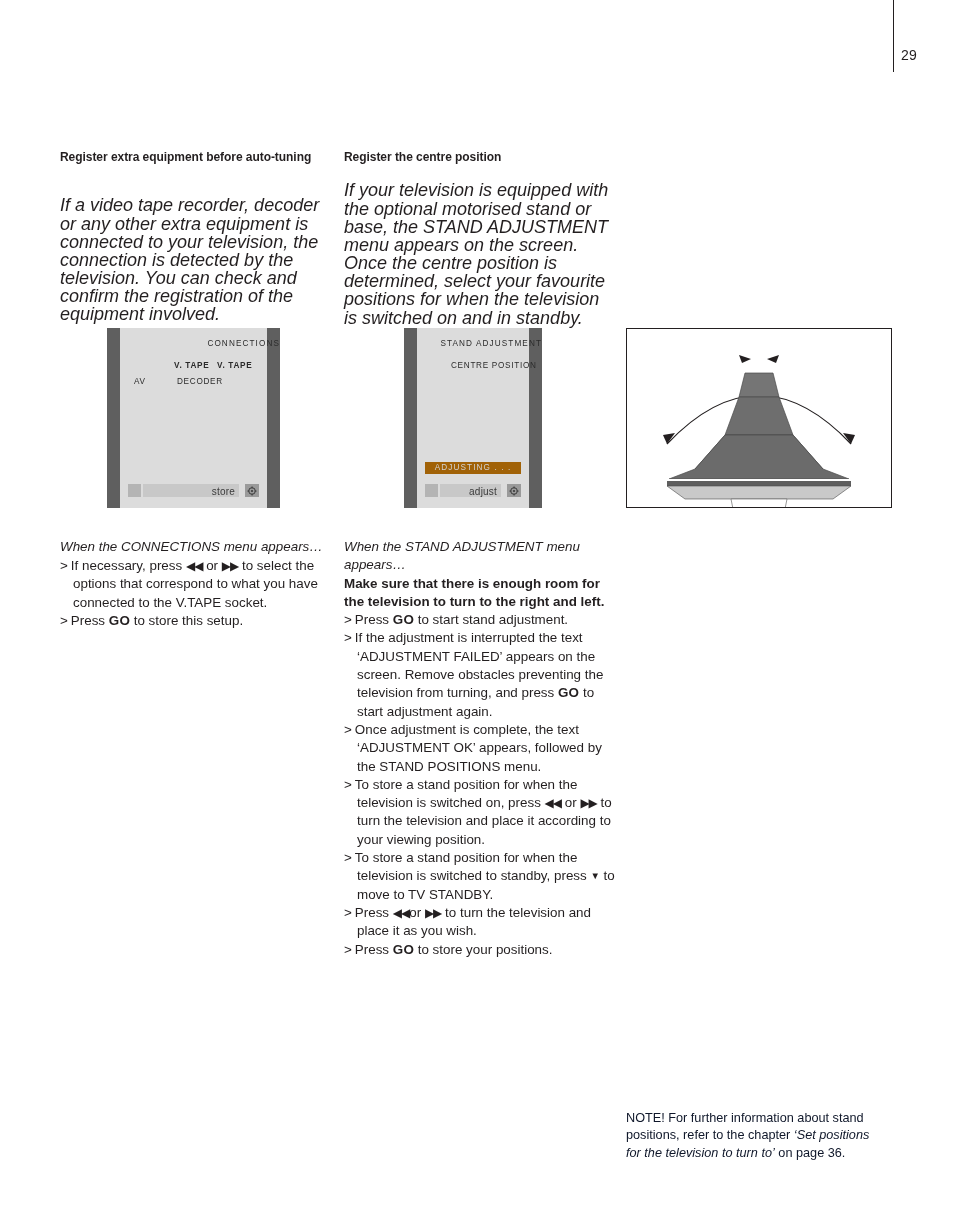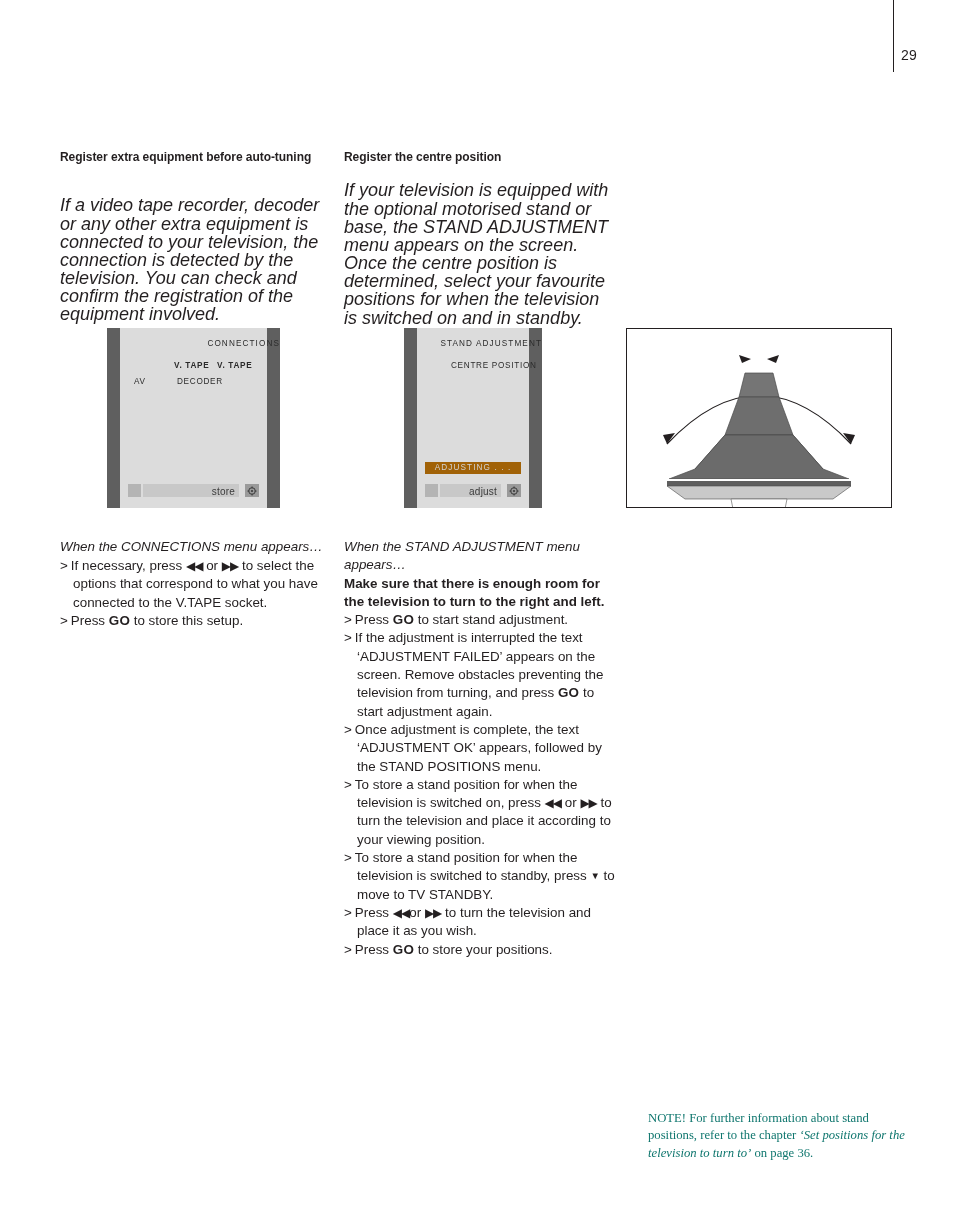--- a/index.html
+++ b/index.html
@@ -104,27 +104,26 @@
   }
   .tri {
     font-size: 9.5px;
     vertical-align: 1px;
     letter-spacing: 0;
   }
 
   
   .note {
     position: absolute;
-    left: 648px;
+    left: 626px;
     top: 1110px;
     width: 258px;
     font-size: 12.7px;
     line-height: 17.3px;
-    color: #0f766e;
-    font-family: Liberation Serif, serif;
+    color: #0f172a;
   }
   .note i { font-style: italic; }
 
   
   .menu {
     position: absolute;
     background: #dcdcdc;
     box-sizing: border-box;
   }
   .menu .band-left,

